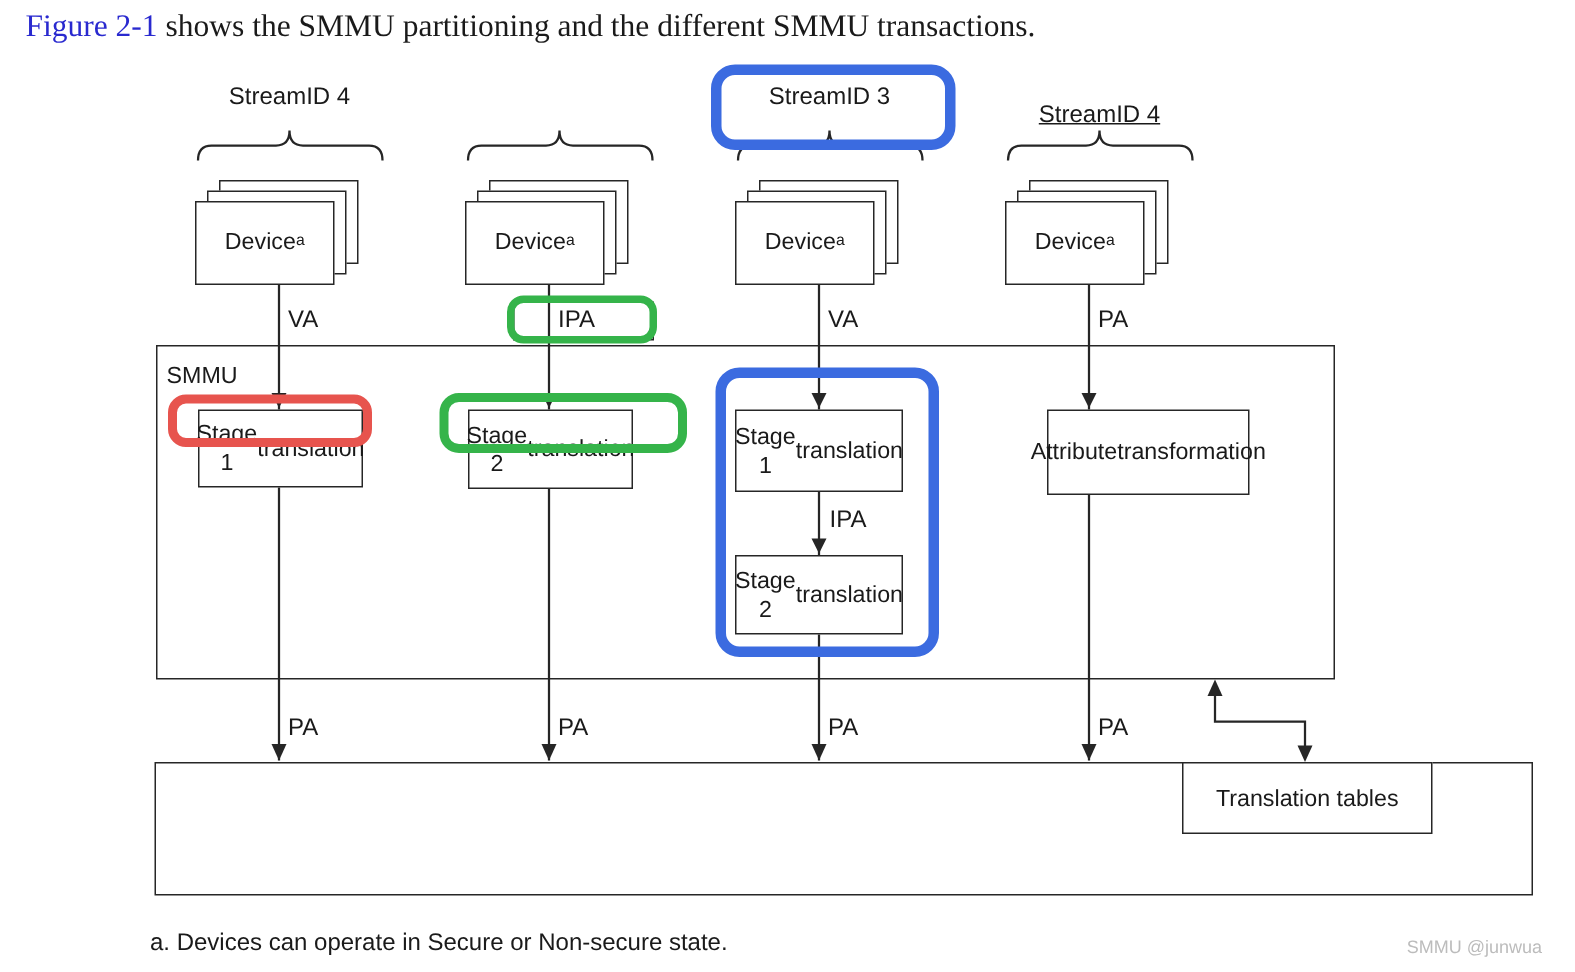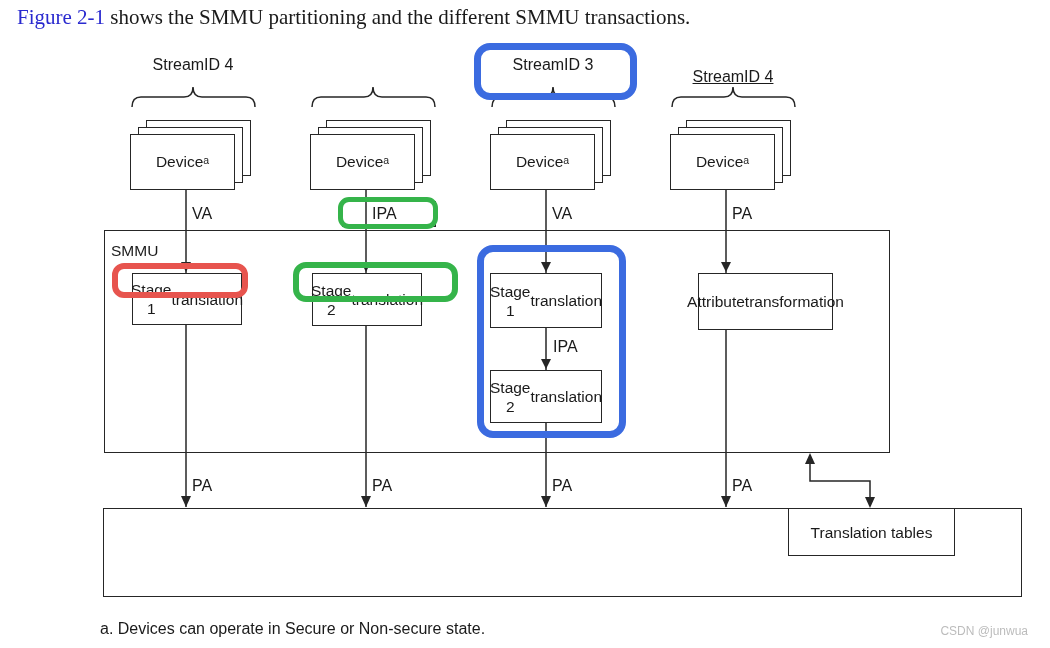--- a/index.html
+++ b/index.html
@@ -16,21 +16,21 @@
   svg.layer { position: absolute; left: 0; top: 0; z-index: 1; pointer-events: none; }
   .lbl { position: absolute; z-index: 2; white-space: nowrap; }
   .caption {
     position: absolute; left: 17px; top: 5px; z-index: 2;
     font-family: "Liberation Serif", serif; font-size: 21px; color: #1a1a1a;
     white-space: nowrap;
   }
   .caption .fig-link { color: #2929cf; }
   .stream-lbl { font-size: 16px; text-align: center; width: 170px; }
   .dev-box {
-    position: absolute; z-index: 2; width: 105px; height: 56px;
+    position: absolute; z-index: 2; width: 93px; height: 56px;
     background: #ffffff; border: 1.6px solid #262626;
   }
   .dev-front { display: flex; align-items: center; justify-content: center; font-size: 15.5px; }
   .dev-front sup { font-size: 10.5px; position: relative; top: -2px; }
   .node {
     position: absolute; z-index: 2; background: #ffffff; border: 1.6px solid #262626;
     display: flex; flex-direction: row; align-items: center; justify-content: center;
     font-size: 15.5px; line-height: 19px; text-align: center;
   }
   .frame {
@@ -158,15 +158,15 @@
     <span>Translation tables</span>
   </div>
 
   <div class="ring ring-red" style="left:112px; top:263px; width:136px; height:35px;"></div>
   <div class="ring ring-green" style="left:293px; top:262px; width:165px; height:40px;"></div>
   <div class="ring ring-green-sm" style="left:338px; top:197px; width:100px; height:32px;"></div>
   <div class="ring ring-blue" style="left:474px; top:43px; width:163px; height:57px;"></div>
   <div class="ring ring-blue" style="left:477px; top:245px; width:149px; height:193px;"></div>
 
   <div class="footnote">a. Devices can operate in Secure or Non-secure state.</div>
-  <div class="watermark">CSDN @junwua</div>
+  <div class="watermark">SMMU @junwua</div>
 
 </div>
 
 </body></html>

